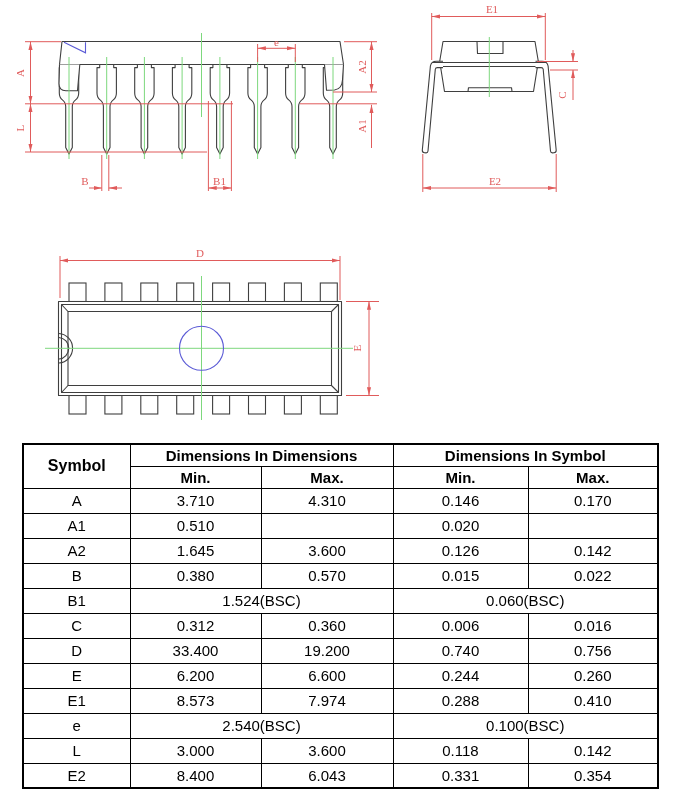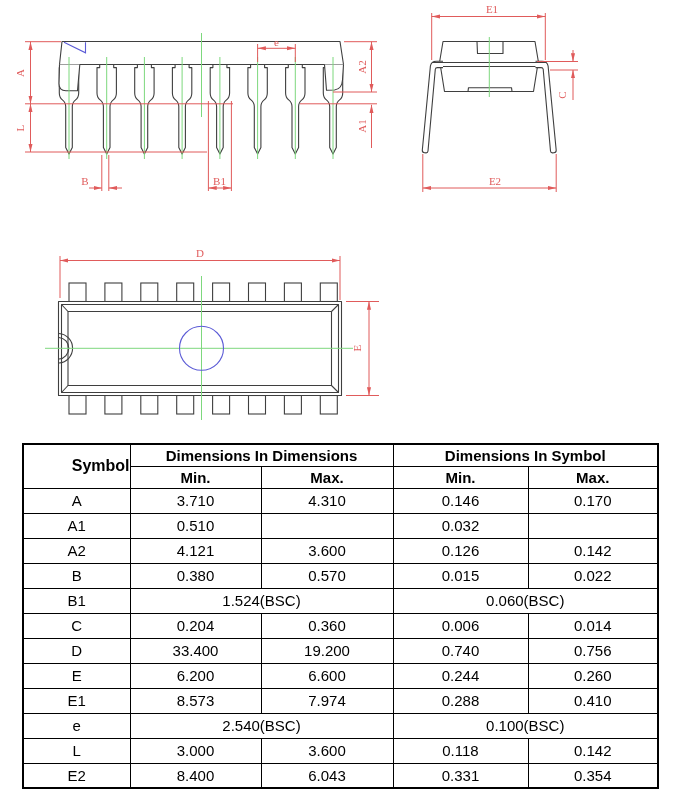--- a/index.html
+++ b/index.html
@@ -181,21 +181,21 @@
   <table class="dims">
     <colgroup>
       <col class="c-sym">
         <col class="c-mmmin">
         <col class="c-mmmax">
         <col class="c-inmin">
         <col class="c-inmax">
     </colgroup>
     <thead>
       <tr>
-        <th rowspan="2" style="font-size:16px;text-align:right;">Symbol</th>
+        <th rowspan="2" style="font-size:16px;">Symbol</th>
         <th colspan="2">Dimensions In Dimensions</th>
         <th colspan="2">Dimensions In Symbol</th>
       </tr>
       <tr>
         <th>Min.</th>
         <th>Max.</th>
         <th>Min.</th>
         <th>Max.</th>
       </tr>
     </thead>
@@ -204,48 +204,48 @@
         <td>A</td>
         <td>3.710</td>
         <td>4.310</td>
         <td>0.146</td>
         <td>0.170</td>
       </tr>
       <tr>
         <td>A1</td>
         <td>0.510</td>
         <td></td>
-        <td>0.032</td>
+        <td>0.020</td>
         <td></td>
       </tr>
       <tr>
         <td>A2</td>
-        <td>4.121</td>
+        <td>1.645</td>
         <td>3.600</td>
         <td>0.126</td>
         <td>0.142</td>
       </tr>
       <tr>
         <td>B</td>
         <td>0.380</td>
         <td>0.570</td>
         <td>0.015</td>
         <td>0.022</td>
       </tr>
       <tr>
         <td>B1</td>
         <td colspan="2">1.524(BSC)</td>
         <td colspan="2">0.060(BSC)</td>
       </tr>
       <tr>
         <td>C</td>
-        <td>0.204</td>
+        <td>0.312</td>
         <td>0.360</td>
         <td>0.006</td>
-        <td>0.014</td>
+        <td>0.016</td>
       </tr>
       <tr>
         <td>D</td>
         <td>33.400</td>
         <td>19.200</td>
         <td>0.740</td>
         <td>0.756</td>
       </tr>
       <tr>
         <td>E</td>

